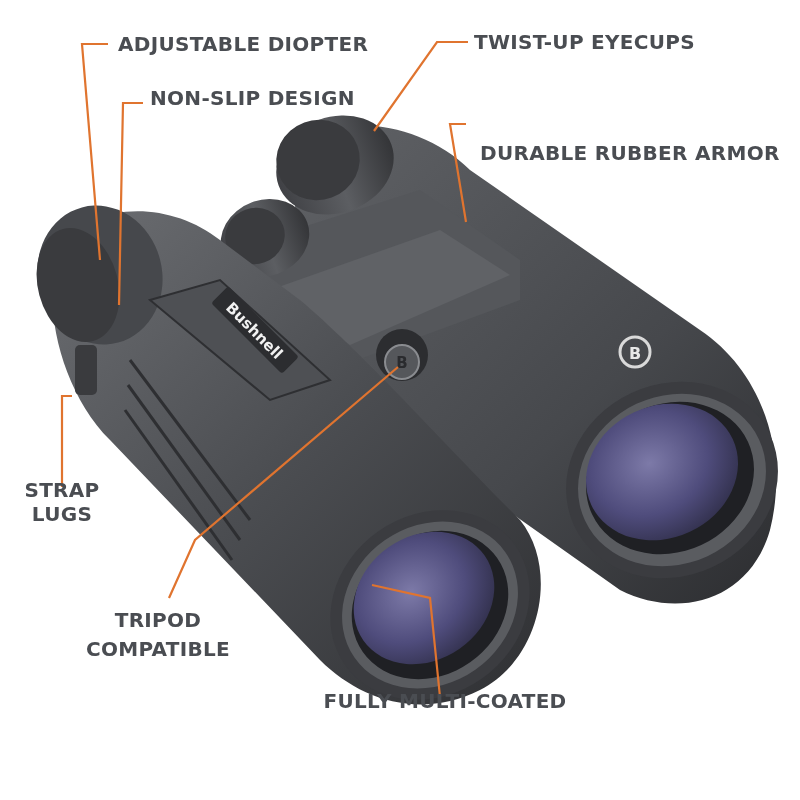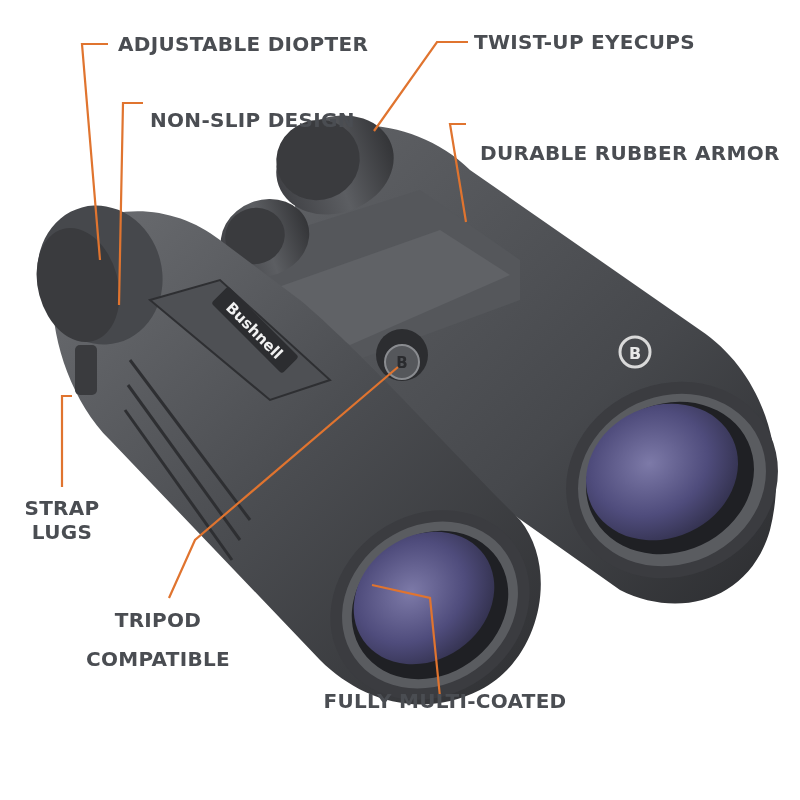--- a/index.html
+++ b/index.html
@@ -110,31 +110,31 @@
       <polyline points="143,103 123,103 119,305"></polyline>
       <polyline points="468,42 437,42 374,131"></polyline>
       <polyline points="466,124 450,124 466,222"></polyline>
       <polyline points="72,396 62,396 62,487"></polyline>
       <polyline points="169,598 195,540 398,367"></polyline>
       <polyline points="440,697 430,598 372,585"></polyline>
     </g>
   </svg>
 
   <div class="label" style="left:118px; top:32px;text-align:right;">ADJUSTABLE DIOPTER</div>
-  <div class="label" style="left:150px; top:108px;">NON-SLIP DESIGN</div>
+  <div class="label" style="left:150px; top:86px;">NON-SLIP DESIGN</div>
   <div class="label" style="left:474px; top:30px;">TWIST-UP EYECUPS</div>
   <div class="label" style="left:480px; top:113px;margin-top:28px;">DURABLE RUBBER ARMOR</div>
 
-  <div class="label center" style="left:22px; top:496px; width:80px;">
+  <div class="label center" style="left:22px; top:478px; width:80px;">
     <span>STRAP</span>
     <span style="margin-top:0;">LUGS</span>
   </div>
 
   <div class="label center" style="left:78px; top:608px; width:160px;">
     <span>TRIPOD</span>
-    <span style="margin-top:15px;">COMPATIBLE</span>
+    <span style="margin-top:5px;">COMPATIBLE</span>
   </div>
 
   <div class="label center" style="left:310px; top:689px; width:270px;">
     <span>FULLY MULTI-COATED</span>
   </div>
 
 </div>
 
 </body></html>

